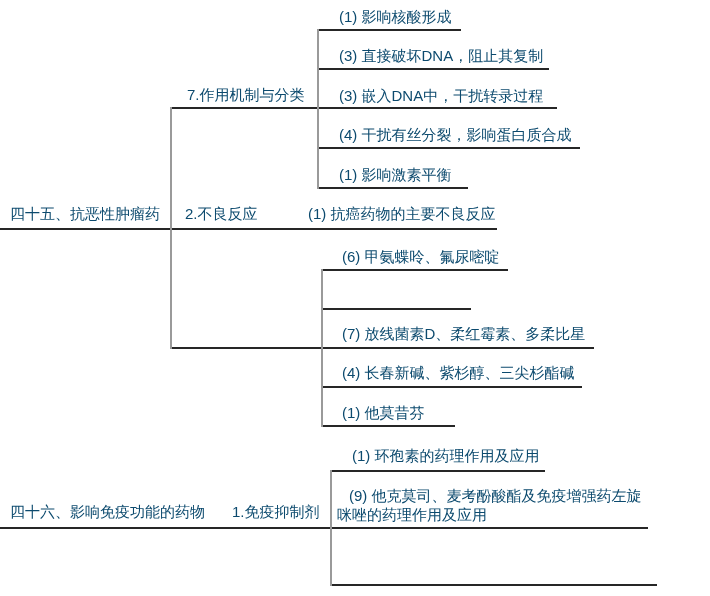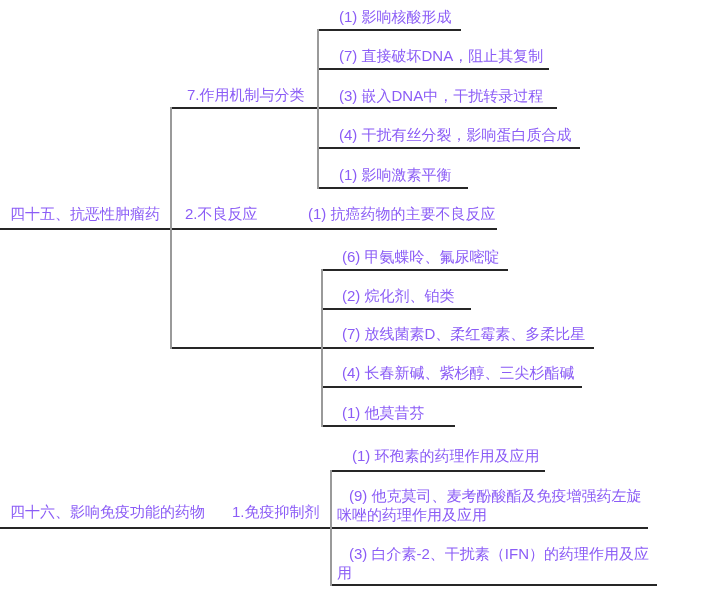--- a/index.html
+++ b/index.html
@@ -7,59 +7,57 @@
     position:relative;
     width:710px;height:596px;
     background:#ffffff;
     font-family:"Liberation Sans","DejaVu Sans",sans-serif;
     overflow:hidden;
   }
   .t{
     position:absolute;
     font-size:15px;
     line-height:19px;
-    color:#8b5cf6;
+    color:#0c4a6e;
     white-space:nowrap;
   }
   .t.wrap{
     white-space:normal;
     width:316px;
     text-indent:12px;
   }
   .hl{position:absolute;height:2px;background:#262626;}
   .vl{position:absolute;width:2px;background:#9a9a9a;}
 </style>
 </head>
 <body>
 
 <div class="canvas">
 
   <span class="t" style="left:10px;top:204px">四十五、抗恶性肿瘤药</span>
 
   <span class="t" style="left:187px;top:85px">7.作用机制与分类</span>
   <span class="t" style="left:339px;top:7px">(1) 影响核酸形成</span>
-  <span class="t" style="left:339px;top:46px">(7) 直接破坏DNA，阻止其复制</span>
+  <span class="t" style="left:339px;top:46px">(3) 直接破坏DNA，阻止其复制</span>
   <span class="t" style="left:339px;top:86px">(3) 嵌入DNA中，干扰转录过程</span>
   <span class="t" style="left:339px;top:125px">(4) 干扰有丝分裂，影响蛋白质合成</span>
   <span class="t" style="left:339px;top:165px">(1) 影响激素平衡</span>
 
   <span class="t" style="left:185px;top:204px">2.不良反应</span>
   <span class="t" style="left:308px;top:204px">(1) 抗癌药物的主要不良反应</span>
 
   <span class="t" style="left:342px;top:247px">(6) 甲氨蝶呤、氟尿嘧啶</span>
-  <span class="t" style="left:342px;top:286px">(2) 烷化剂、铂类</span>
   <span class="t" style="left:342px;top:324px">(7) 放线菌素D、柔红霉素、多柔比星</span>
   <span class="t" style="left:342px;top:363px">(4) 长春新碱、紫杉醇、三尖杉酯碱</span>
   <span class="t" style="left:342px;top:403px">(1) 他莫昔芬</span>
 
   <span class="t" style="left:10px;top:502px">四十六、影响免疫功能的药物</span>
   <span class="t" style="left:232px;top:502px">1.免疫抑制剂</span>
   <span class="t" style="left:352px;top:446px">(1) 环孢素的药理作用及应用</span>
   <span class="t wrap" style="left:337px;top:486px">(9) 他克莫司、麦考酚酸酯及免疫增强药左旋咪唑的药理作用及应用</span>
-  <span class="t wrap" style="left:337px;top:544px">(3) 白介素-2、干扰素（IFN）的药理作用及应用</span>
 
   <div class="hl" style="top:29px;left:318px;width:143px"></div>
   <div class="hl" style="top:68px;left:318px;width:231px"></div>
   <div class="hl" style="top:107px;left:170px;width:387px"></div>
   <div class="hl" style="top:147px;left:318px;width:262px"></div>
   <div class="hl" style="top:187px;left:318px;width:150px"></div>
   <div class="hl" style="top:228px;left:0px;width:497px"></div>
   <div class="hl" style="top:269px;left:322px;width:186px"></div>
   <div class="hl" style="top:308px;left:322px;width:149px"></div>
   <div class="hl" style="top:347px;left:170px;width:424px"></div>

